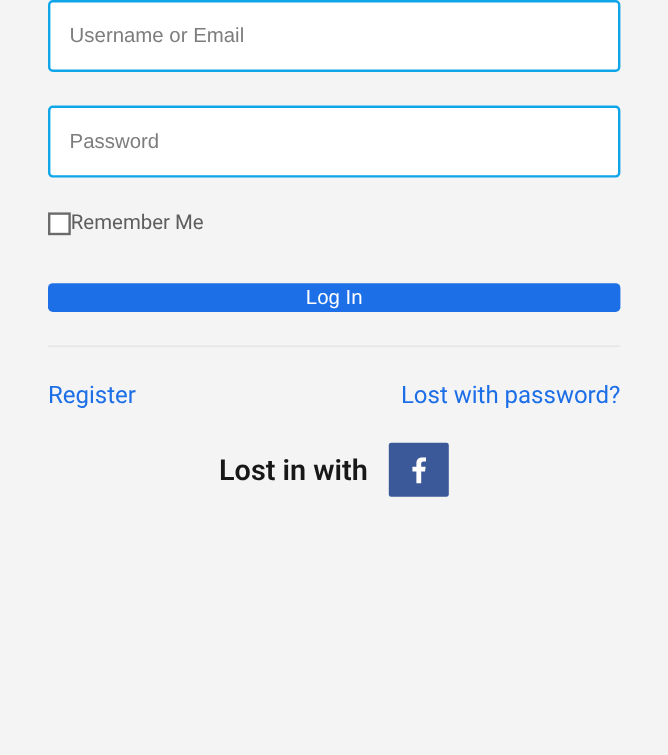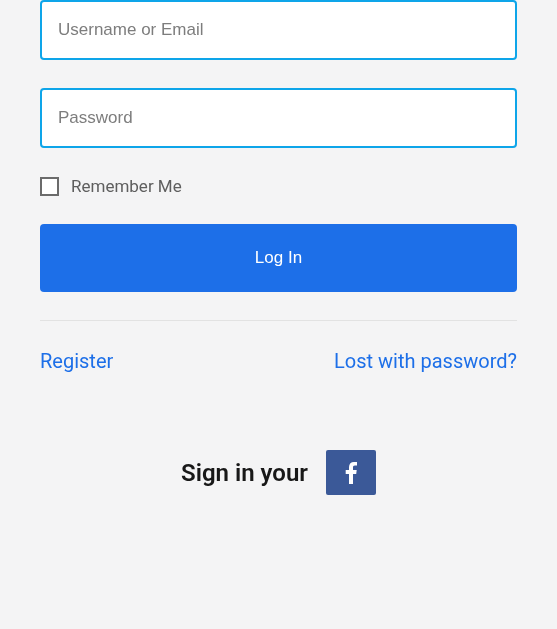--- a/index.html
+++ b/index.html
@@ -36,55 +36,55 @@
       color: #333;
       margin-bottom: 28px;
       outline: none;
     }
     .field::placeholder {
       color: #7d7d7d;
     }
     .remember-row {
       display: flex;
       align-items: center;
-      gap: 12px;
-      margin-bottom: 28px;
+      gap: 0;
+      margin-bottom: 40px;
     }
     .checkbox {
       width: 19px;
       height: 19px;
       border: 2px solid #6b6b6b;
       background: #fff;
       cursor: pointer;
       flex-shrink: 0;
     }
     .remember-label {
       font-size: 17px;
       color: #5e5e5e;
     }
     .login-btn {
       width: 100%;
       background: #1d6fe8;
       color: #fff;
       border: none;
       border-radius: 4px;
-      padding: 24px 0;
+      padding: 2px 0;
       font-size: 17px;
       cursor: pointer;
     }
     .divider {
       border: none;
       border-top: 1px solid #e2e2e2;
       margin: 28px 0 28px 0;
     }
     .links-row {
       display: flex;
       justify-content: space-between;
       align-items: center;
-      margin-bottom: 77px;
+      margin-bottom: 28px;
     }
     .link {
       color: #1d6fe8;
       font-size: 20px;
       text-decoration: none;
       cursor: pointer;
     }
     .social-row {
       display: flex;
       align-items: center;
@@ -130,20 +130,20 @@
   <button class="login-btn">Log In</button>
 
   <hr class="divider">
 
   <div class="links-row">
     <a class="link">Register</a>
     <a class="link">Lost with password?</a>
   </div>
 
   <div class="social-row">
-    <span class="social-label">Sign in your</span>
+    <span class="social-label">Lost in with</span>
     <button class="fb-btn">
       <svg viewBox="0 0 12 22">
         <path d="M8 22V12h3.2l0.5-4H8V5.5C8 4.3 8.3 3.5 10 3.5h2V0.1C11.6 0.1 10.4 0 9 0 6 0 4 1.8 4 5.1V8H0.7v4H4v10H8z"></path>
       </svg>
     </button>
   </div>
 </div>
 
 </body></html>

